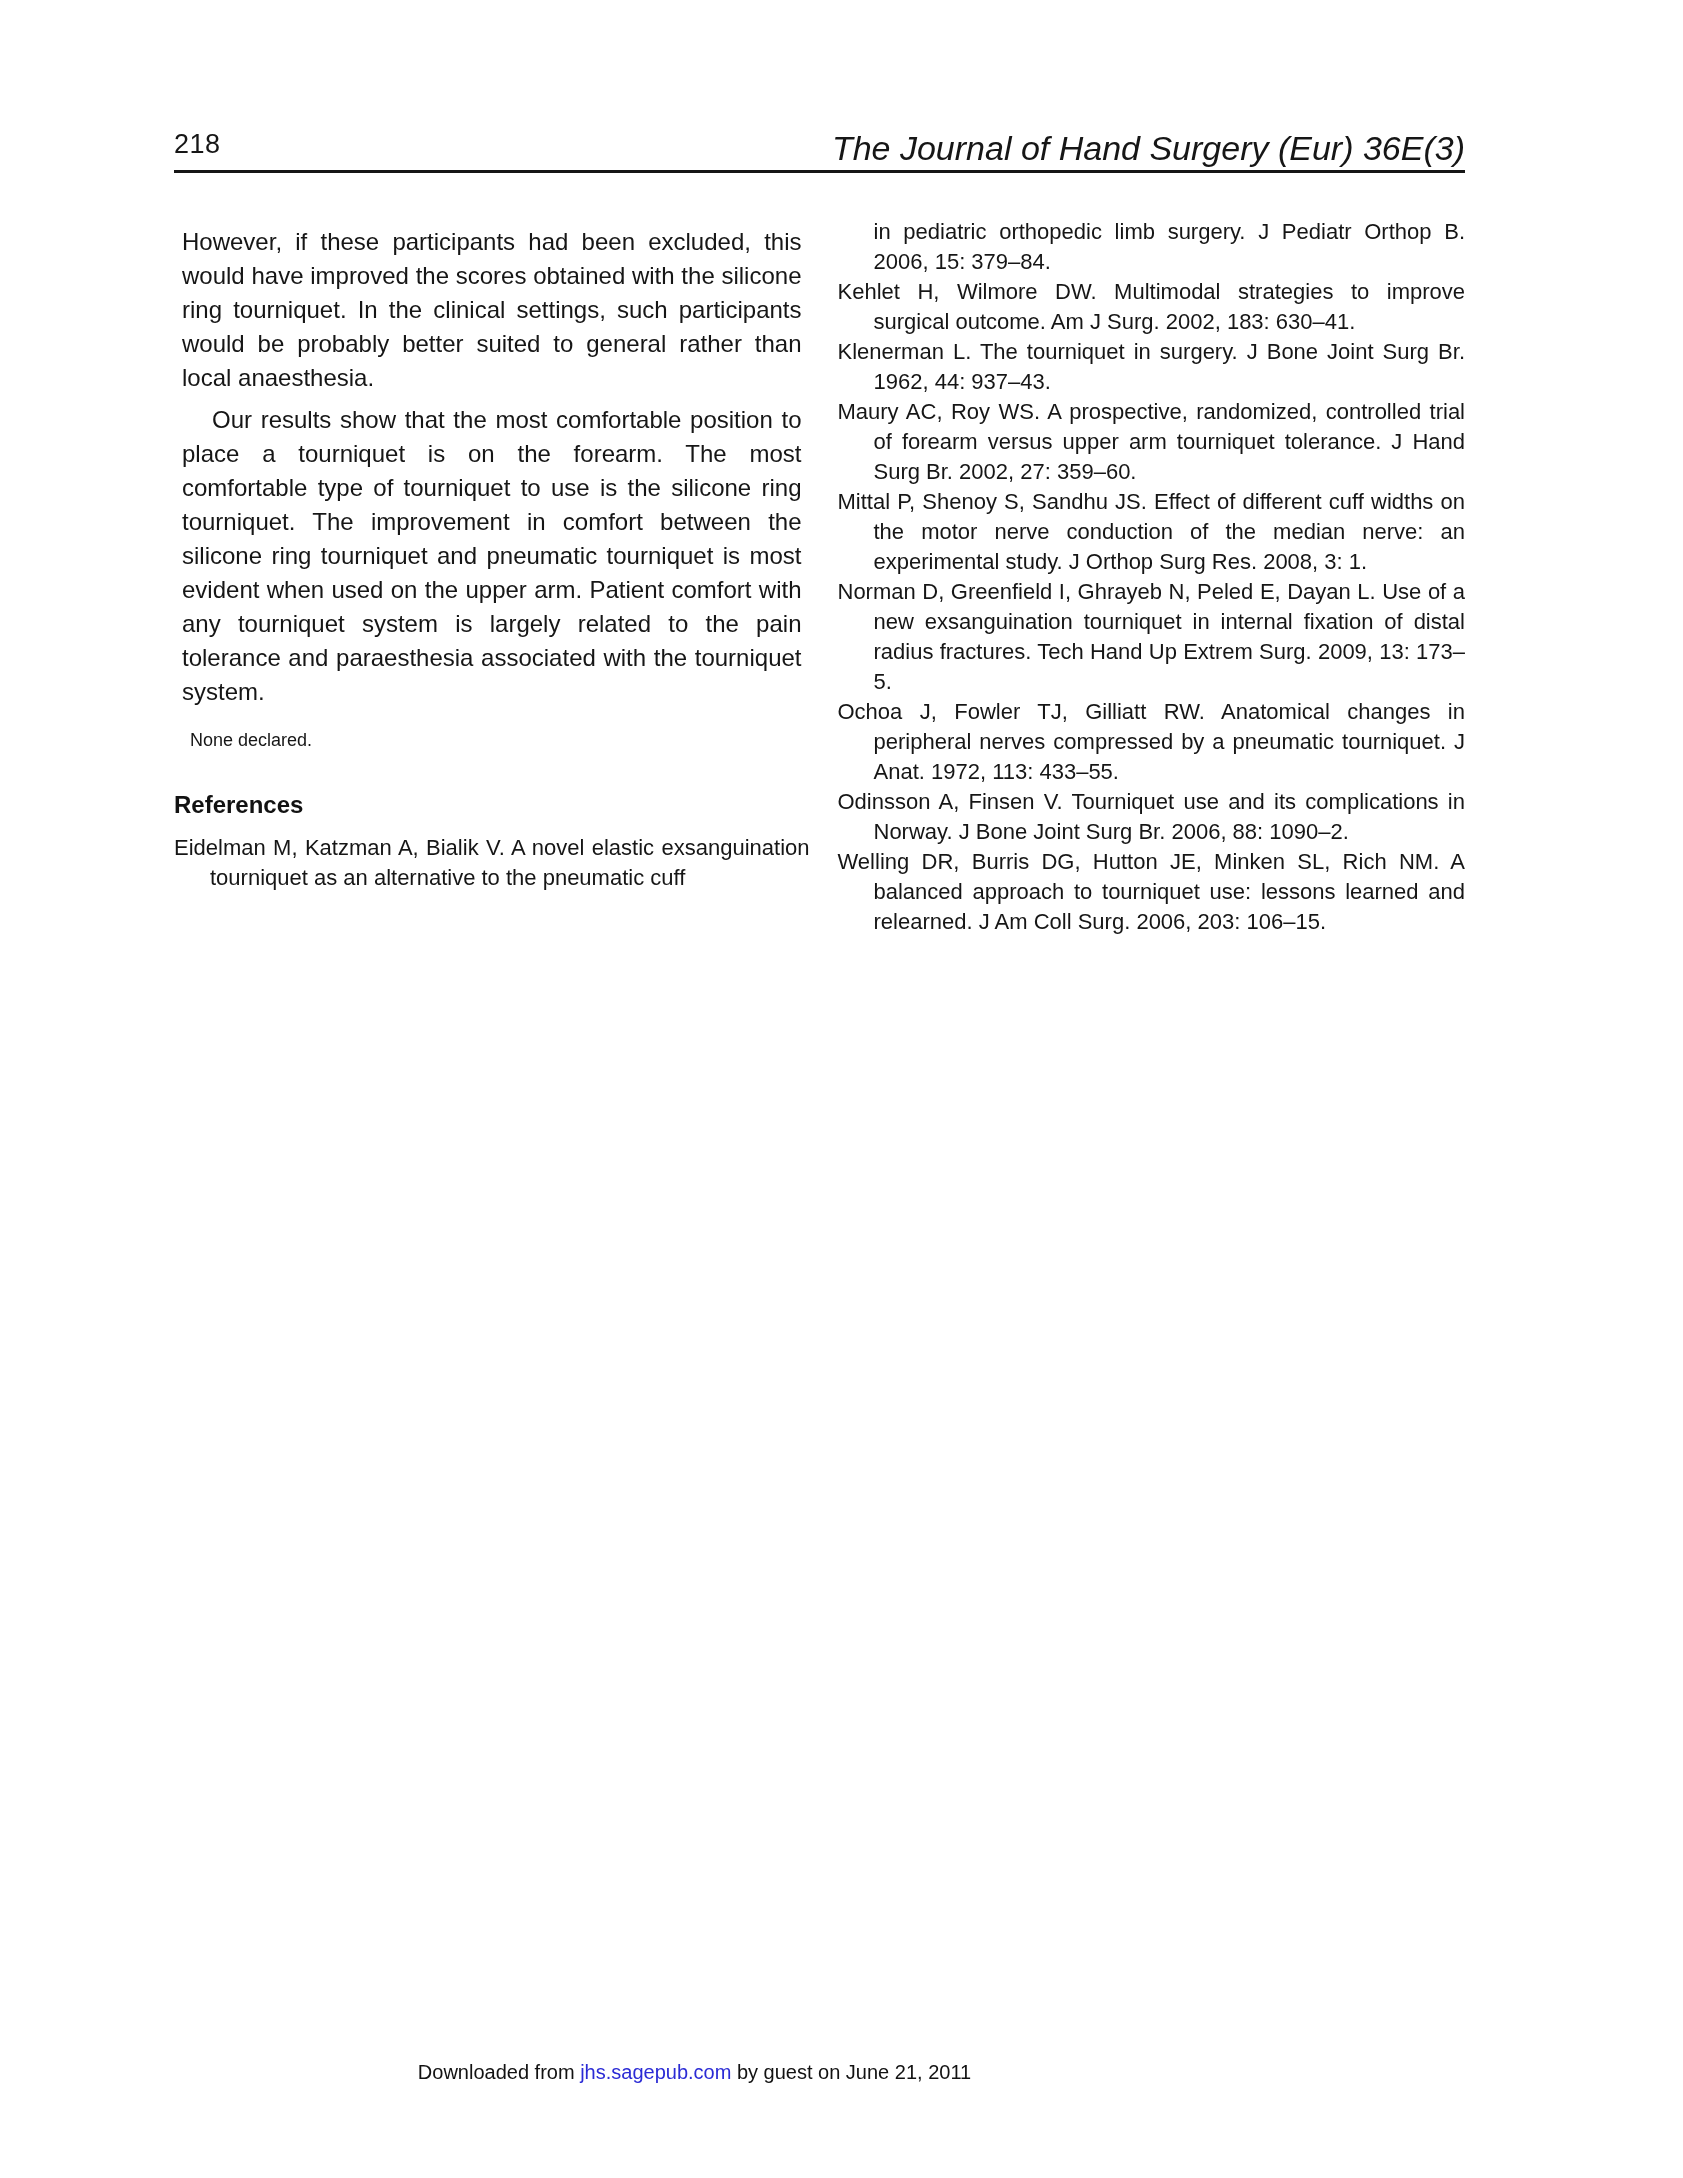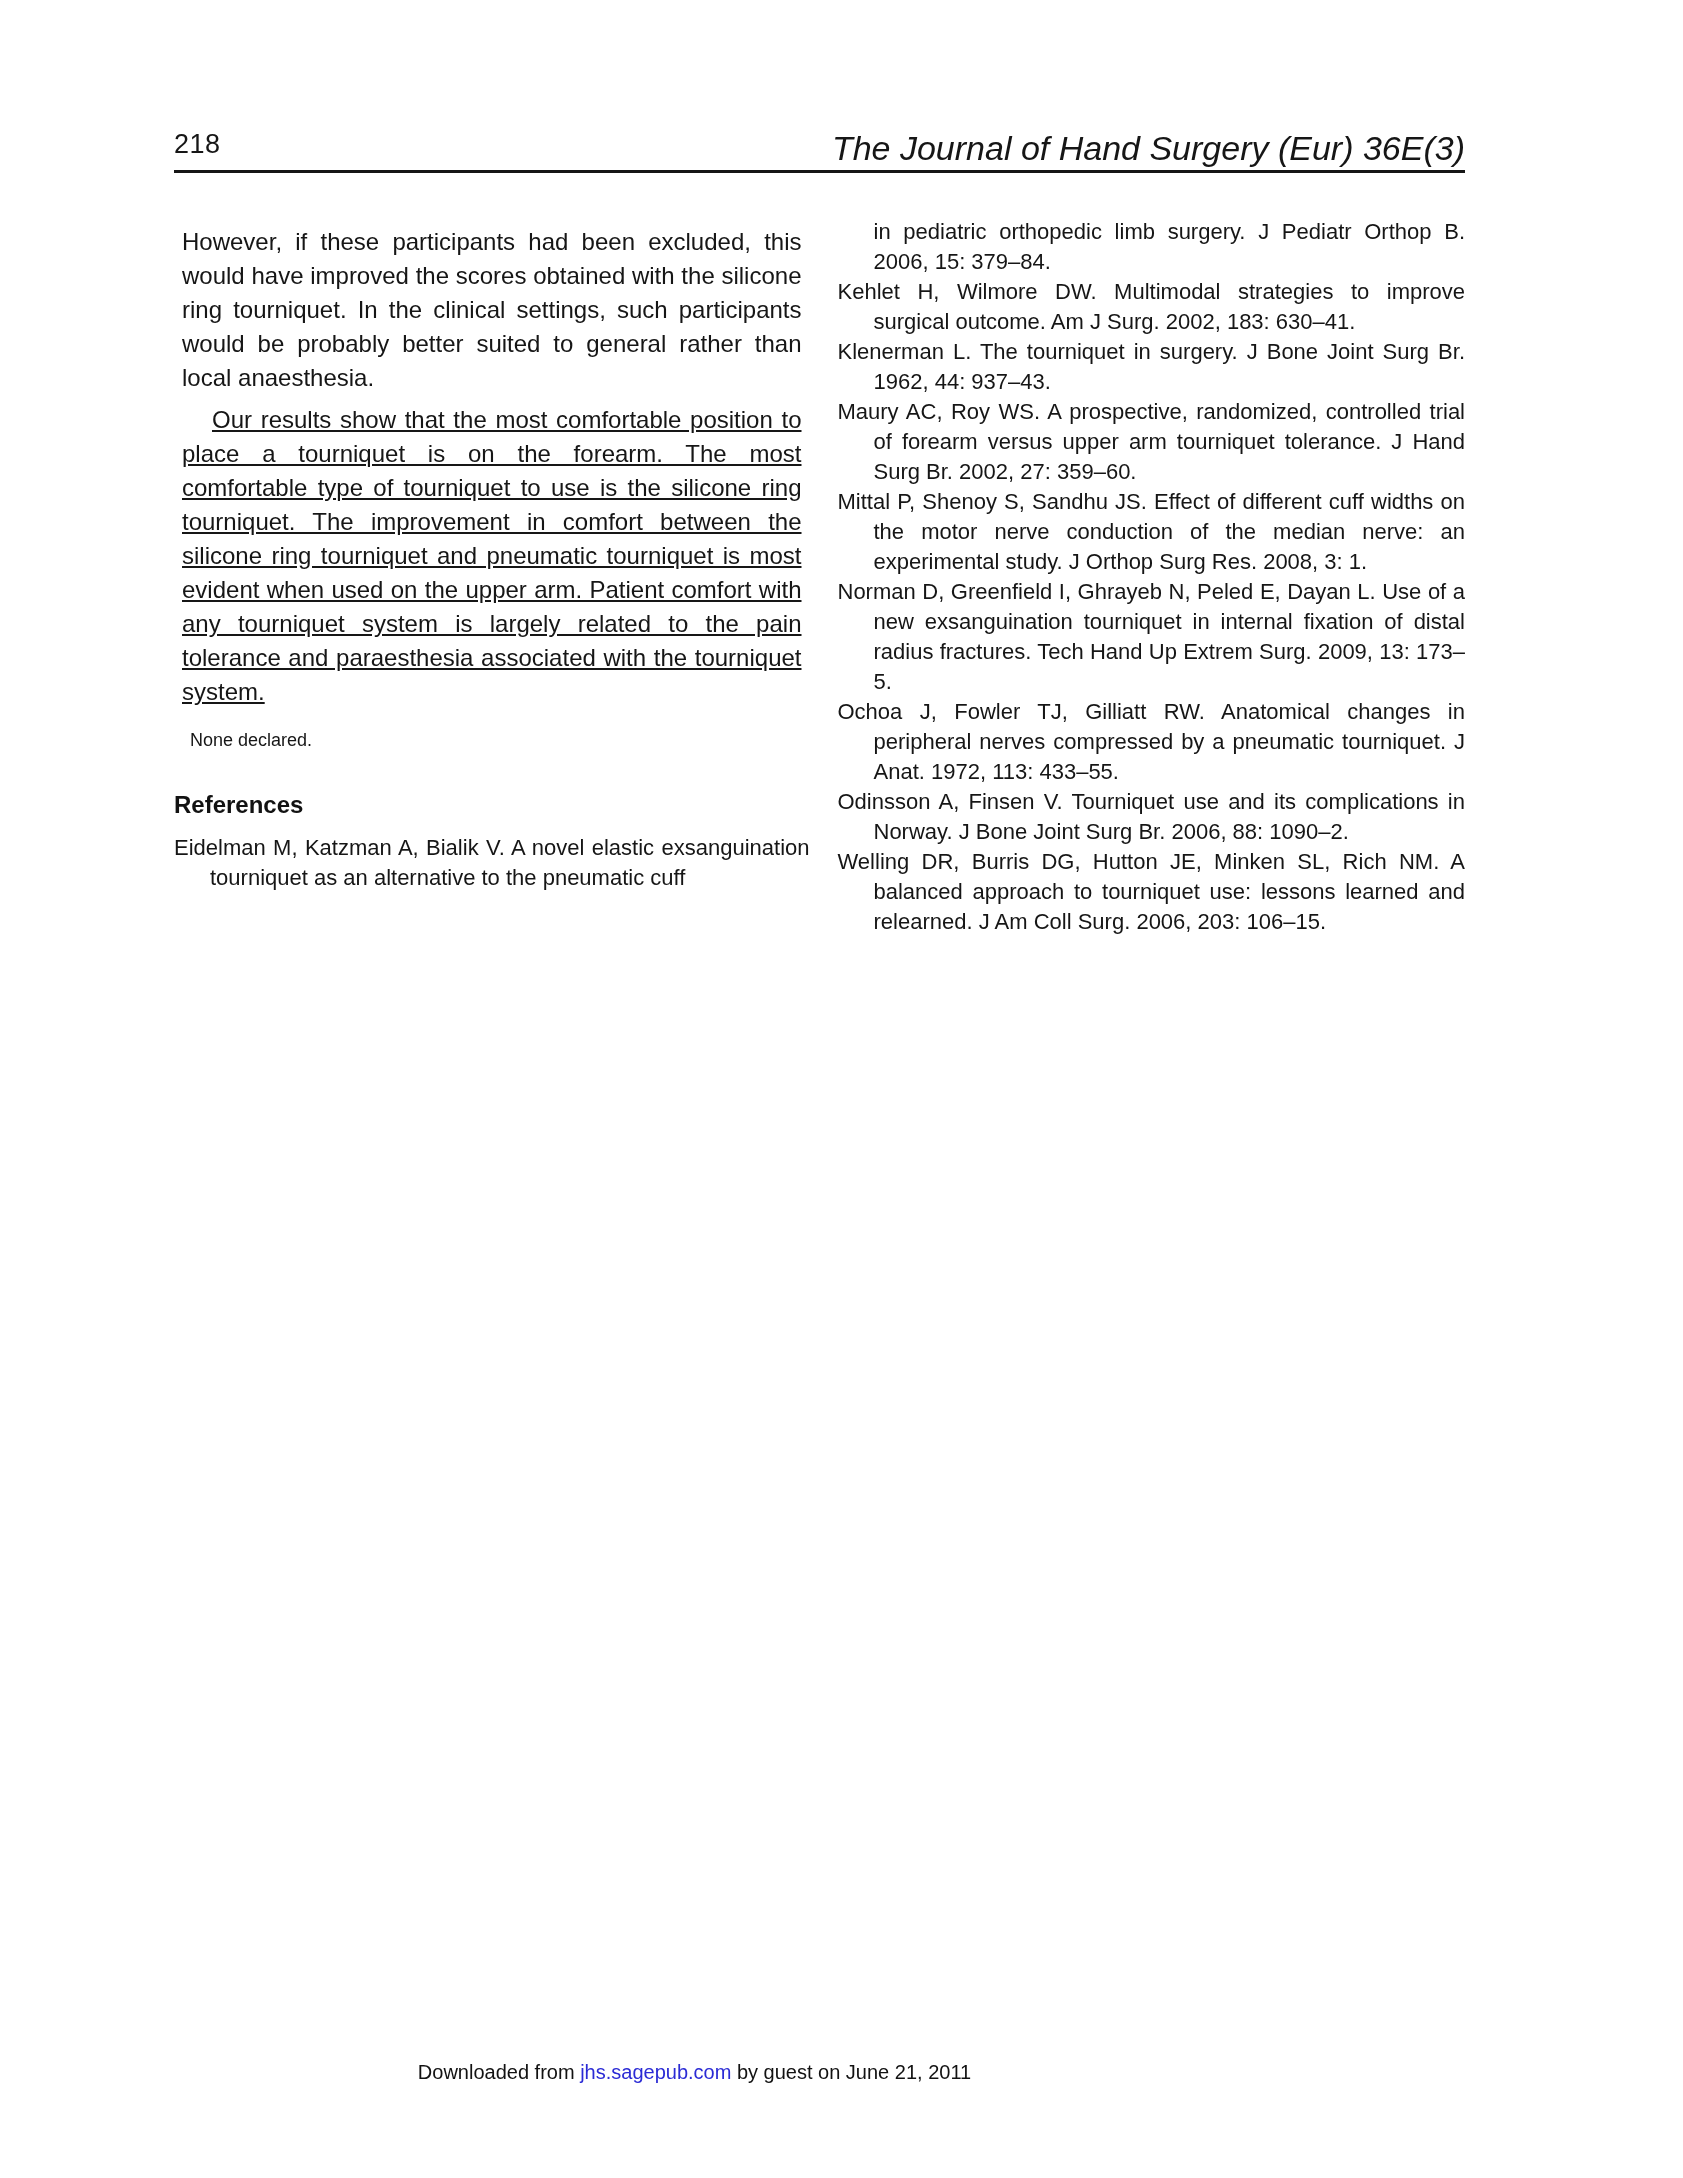--- a/index.html
+++ b/index.html
@@ -39,21 +39,21 @@
     display: flex;
   }
   .col-left { width: 636px; margin-right: 28px; }
   .col-right { width: 628px; }
   .body-par {
     font-size: 24px;
     line-height: 34px;
     text-align: justify;
     margin: 8px;
   }
-  .body-par.indented { text-indent: 30px; text-decoration: underline; }
+  .body-par.indented { text-indent: 30px; }
   .section-heading {
     font-size: 24px;
     font-weight: bold;
     margin: 36px 0 14px 0;
     color: #121212;
   }
   .plain-text {
     font-size: 18px;
     line-height: 30px;
     margin: 16px;

